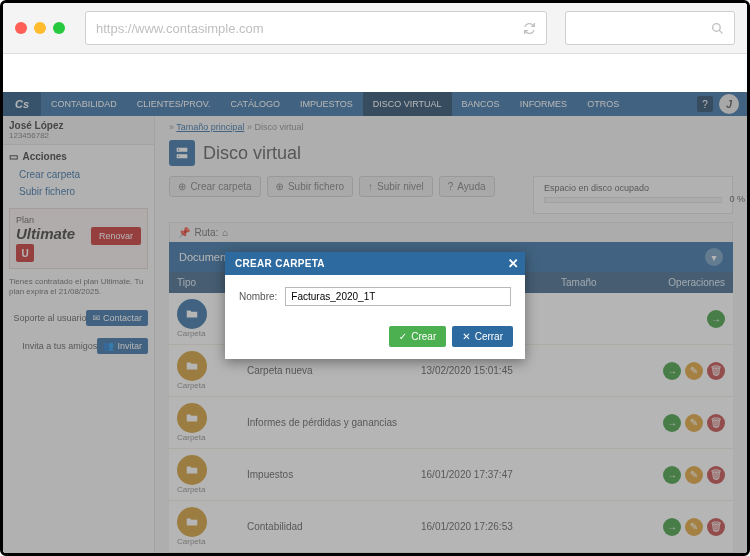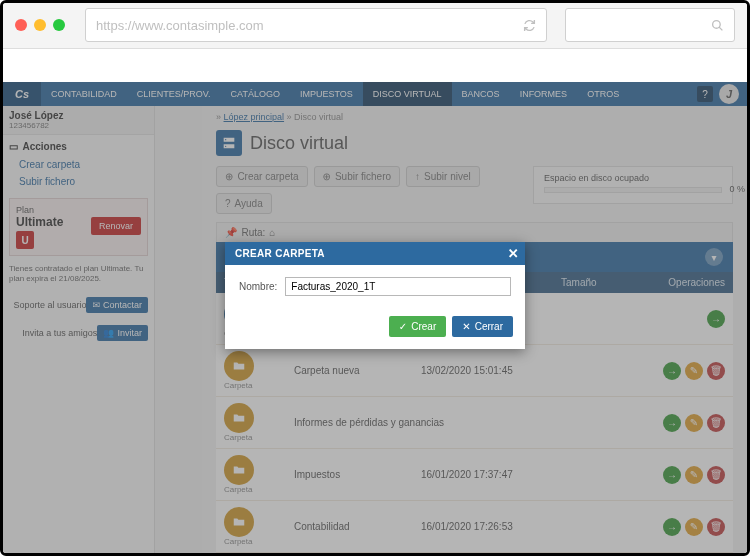--- a/index.html
+++ b/index.html
@@ -15,30 +15,30 @@
   .searchbox { width: 170px; height: 34px; background: #fff; border: 1px solid #d0d0d0; border-radius: 3px; margin-left: 12px; display: flex; align-items: center; justify-content: flex-end; padding: 0 10px; color: #bfbfbf; }
   .spacer { height: 38px; background: #fff; }
   .app { flex: 1; display: flex; flex-direction: column; position: relative; }
   .topnav { height: 24px; background: #2d6aa0; display: flex; align-items: center; color: #fff; font-size: 9px; padding-left: 0; }
   .logo-sq { width: 38px; height: 24px; background: #1a4e7a; color: #fff; display: flex; align-items: center; justify-content: center; font-weight: bold; font-size: 11px; font-style: italic; }
   .topnav .item { padding: 0 10px; height: 100%; display: flex; align-items: center; cursor: pointer; }
   .topnav .item.active { background: #1a4063; }
   .topnav .right { margin-left: auto; display: flex; align-items: center; gap: 6px; padding-right: 8px; }
   .qmark { width: 16px; height: 16px; background: #1a4063; border-radius: 2px; display: flex; align-items: center; justify-content: center; font-size: 10px; }
   .avatar { width: 20px; height: 20px; border-radius: 50%; background: #e8e8e8; color: #555; display: flex; align-items: center; justify-content: center; font-size: 11px; font-style: italic; font-weight: bold; }
-  .body { flex: 1; display: flex; position: relative; overflow: hidden; gap: 47px; }
+  .body { flex: 1; display: flex; position: relative; overflow: hidden; }
   .sidebar { width: 152px; background: #f7f7f7; border-right: 1px solid #ddd; font-size: 10px; color: #333; display: flex; flex-direction: column; }
   .userblk { padding: 4px 6px; border-bottom: 1px solid #e0e0e0; background:#eee;}
   .userblk .nm { font-weight: bold; font-size: 10px; }
   .userblk .ac { font-size: 8px; color: #777; }
   .sect-h { display:flex; align-items:center; gap:4px; padding: 6px 6px 4px; font-weight: bold; font-size: 10px; color:#333;}
   .side-link { color: #2d6aa0; padding: 3px 6px 3px 16px; font-size: 10px; cursor: pointer; }
   .planbox { margin: 8px 6px; border:1px solid #e0cfcf; background:#f7eeee; padding:6px; font-size:9px; position:relative;}
   .planbox .pl-title { font-size:9px; color:#555;}
-  .planbox .pl-name { font-weight:bold; font-size:12px;}
+  .planbox .pl-name { font-weight:bold; font-size:15px;font-style:italic;}
   .planbox .u-badge { width:18px; height:18px; background:#c62828; color:#fff; display:inline-flex; align-items:center; justify-content:center; border-radius:2px; font-weight:bold; font-size:10px; margin-top:2px;}
   .renovar { position:absolute; right:6px; top:18px; background:#c62828; color:#fff; border:none; padding:4px 8px; font-size:9px; border-radius:2px; cursor:pointer;}
   .plan-note { font-size:8px; color:#666; padding:0 6px 8px; line-height:1.2;}
   .support { padding:6px; font-size:9px; color:#555; display:flex; align-items:center; justify-content:flex-end;}
   .btn-sm { background:#2d6aa0; color:#fff; border:none; padding:3px 6px; font-size:9px; border-radius:2px; display:inline-flex; align-items:center; gap:3px; cursor:pointer;}
   .main { flex:1; background:#f2f2f2; padding:0; overflow:hidden; display:flex; flex-direction:column; position:relative;}
   .crumbs { font-size:9px; color:#888; padding:6px 14px 0;}
   .crumbs a{ color:#2d6aa0; text-decoration:underline;}
   .page-h { display:flex; align-items:center; gap:8px; padding:8px 14px 10px;}
   .page-h .ic { width:26px; height:26px; background:#2d6aa0; border-radius:3px; display:flex; align-items:center; justify-content:center; color:#fff; font-size:14px;}
@@ -176,21 +176,21 @@
           <span>Invita a tus amigos</span>
           <button class="btn-sm">
             <span>👥</span>
             <span>Invitar</span>
           </button>
         </div>
       </div>
 
       <div class="main">
         <div class="crumbs">
-          » <a>López principal</a> » <span>Disco virtual</span>
+          » <a>Tamaño principal</a> » <span>Disco virtual</span>
         </div>
         <div class="page-h">
           <div class="ic">
             <svg width="16" height="16" viewBox="0 0 24 24" fill="#fff">
                 <path d="M4 4h16v6H4zM4 14h16v6H4z"></path>
                 <circle cx="7" cy="7" r="1" fill="#2d6aa0"></circle>
                 <circle cx="7" cy="17" r="1" fill="#2d6aa0"></circle>
               </svg>
           </div>
           <h2>Disco virtual</h2>

